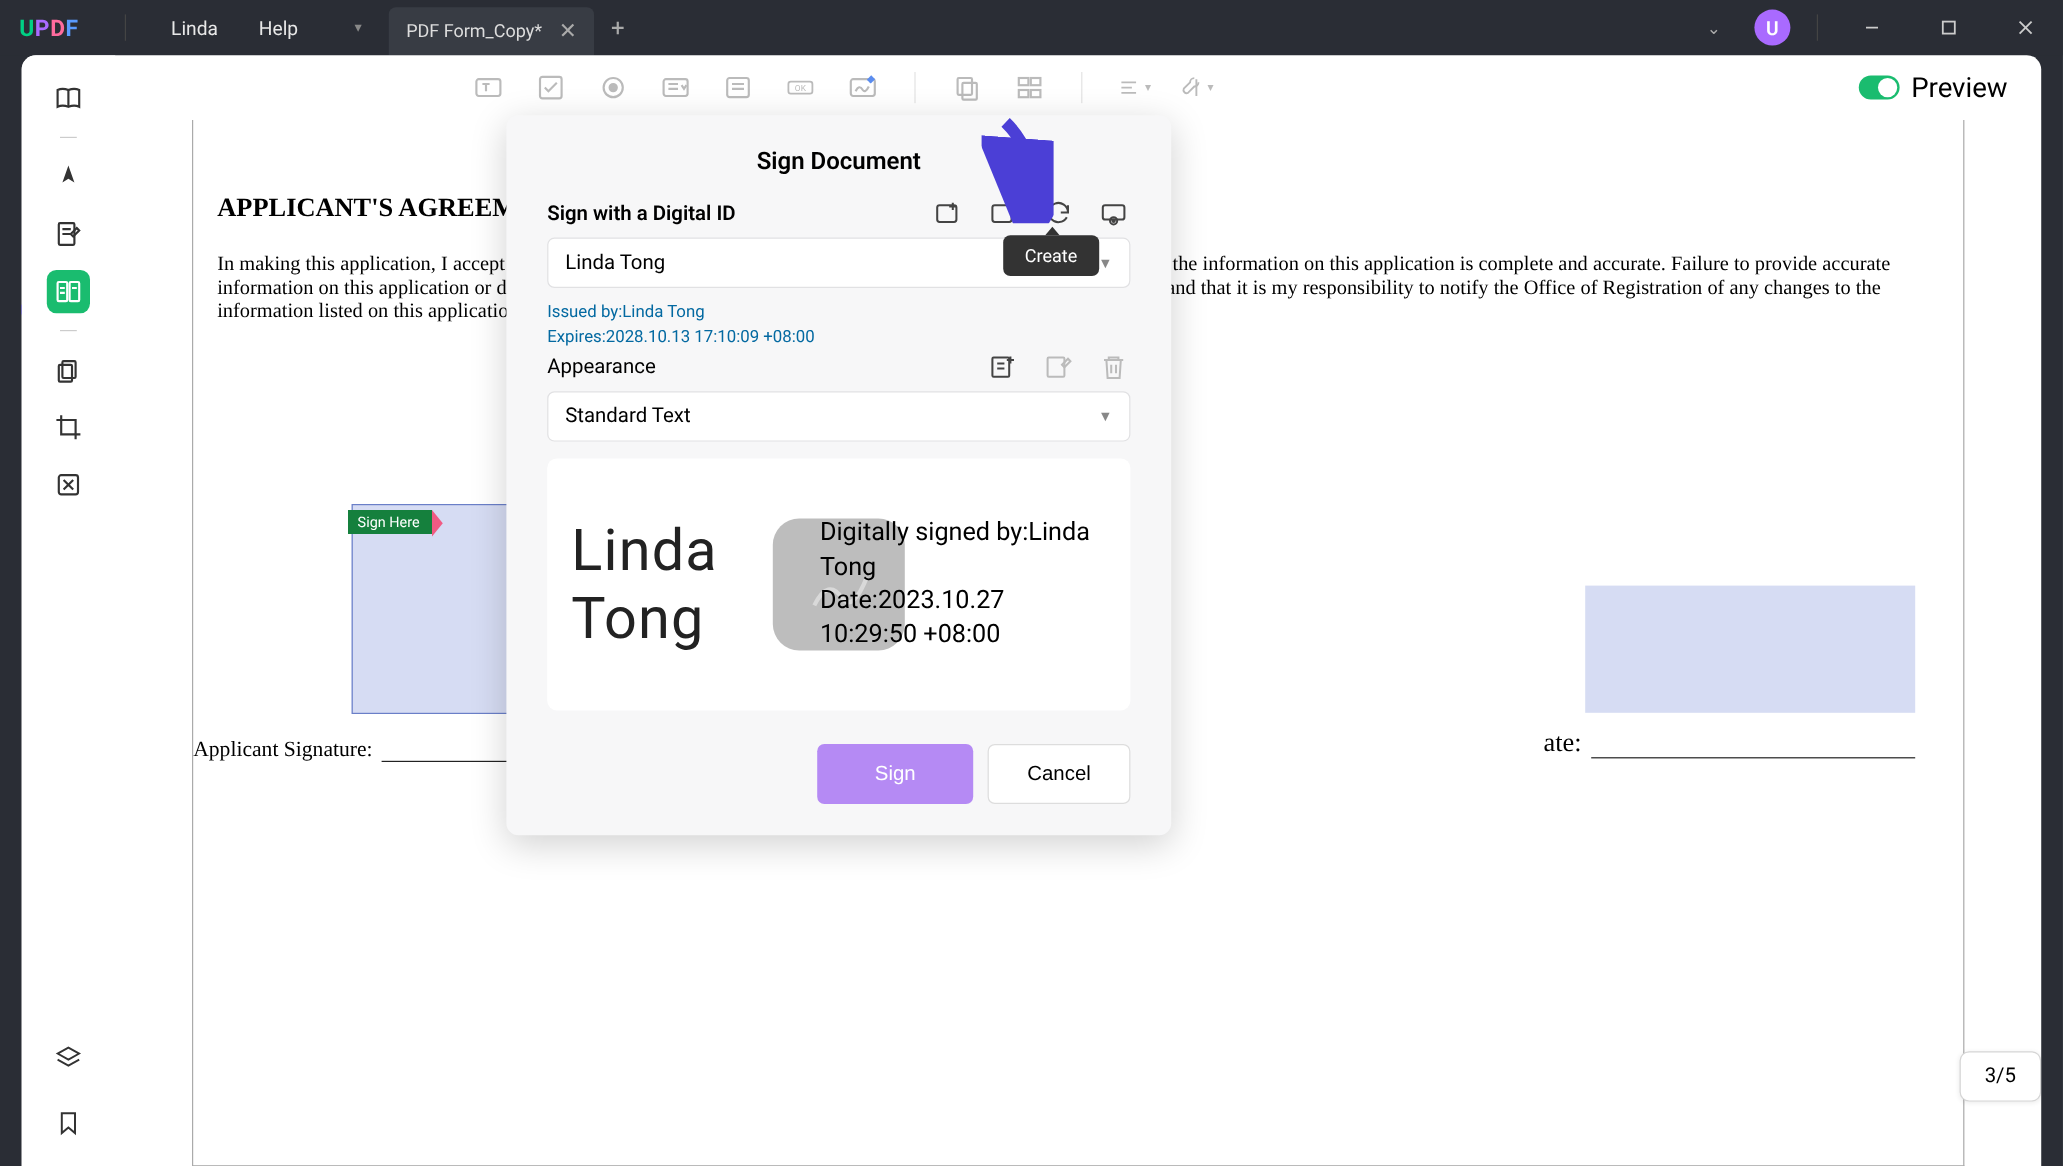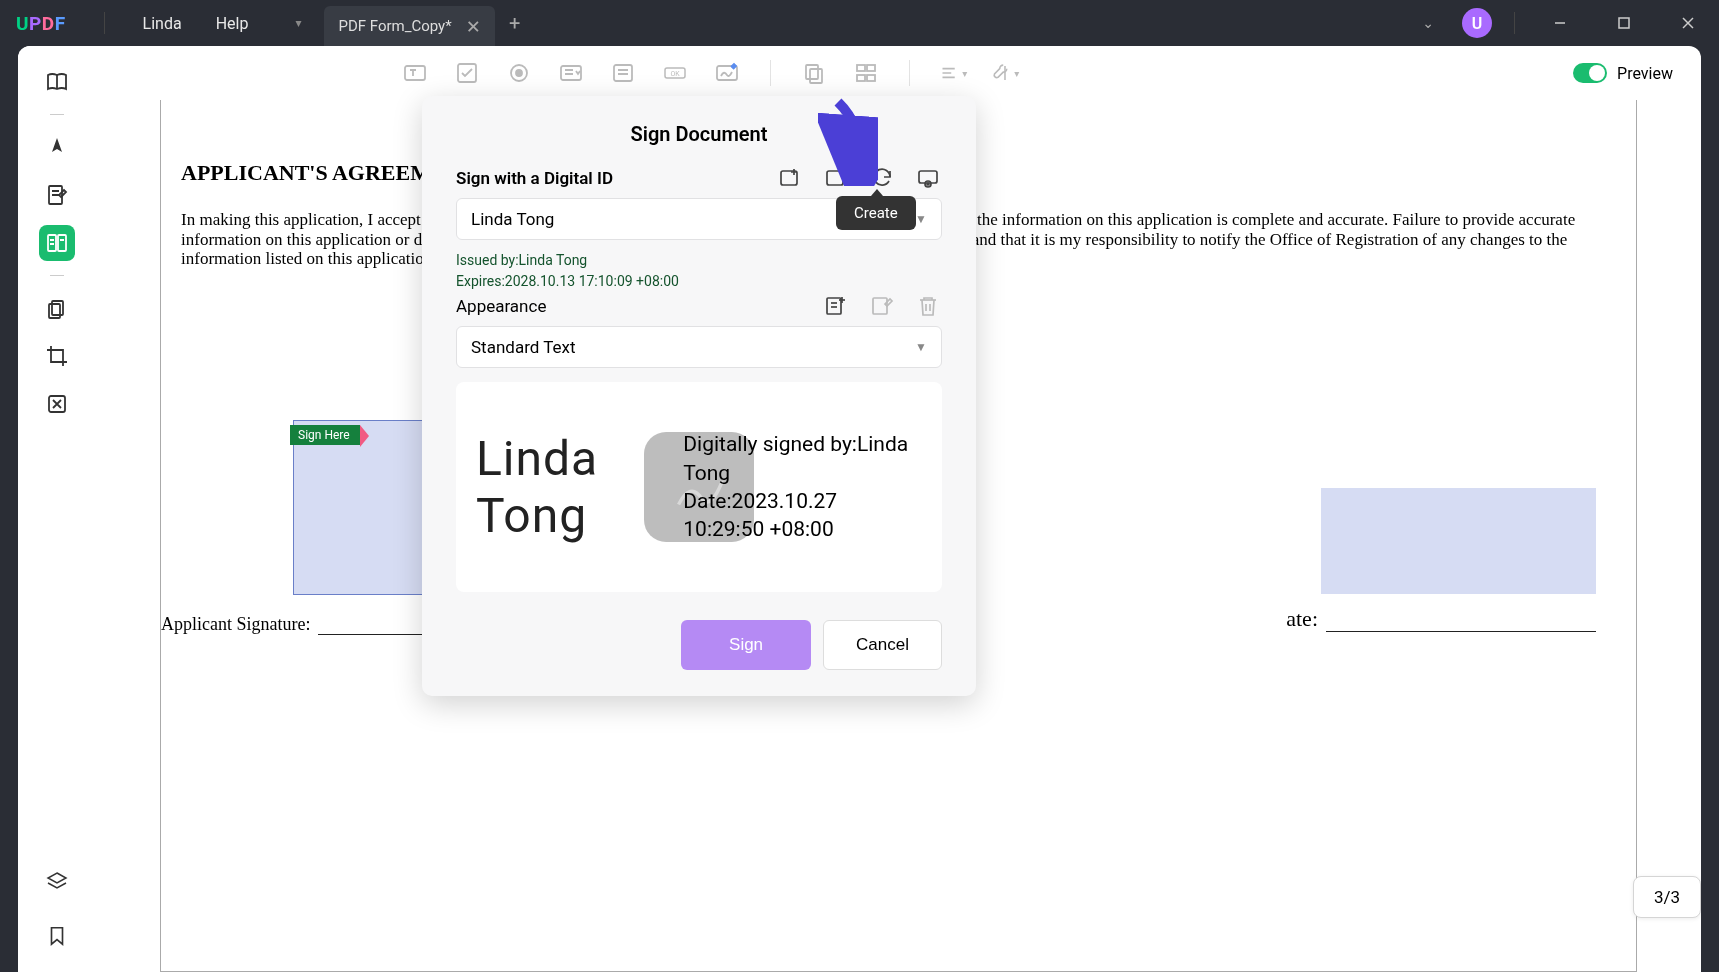--- a/index.html
+++ b/index.html
@@ -30,21 +30,21 @@
     .side-btn.active { background: #1abc6f; color: #fff; }
     .side-sep { width: 14px; height: 1px; background: #ccc; margin: 2px 0; }
     .side-bottom { margin-top: auto; padding-bottom: 18px; display: flex; flex-direction: column; align-items: center; gap: 18px; }
     .dot-indicator { position: absolute; left: -4px; top: 208px; width: 8px; height: 8px; border-radius: 50%; background: #5340ff; }
     
     .toolbar { position: absolute; left: 78px; right: 0; top: 0; height: 54px; display: flex; align-items: center; padding: 0 28px; }
     .tool-group { display: flex; align-items: center; gap: 22px; margin: 0 auto; }
     .tool-btn { width: 30px; height: 30px; display: flex; align-items: center; justify-content: center; color: #bbb; border: 1px solid transparent; border-radius: 5px; }
     .tool-btn svg { width: 24px; height: 24px; }
     .tool-sep { width: 1px; height: 26px; background: #e3e3e3; margin: 0 6px; }
-    .preview-toggle { margin-left: auto; display: flex; align-items: center; gap: 10px; font-size: 16px; text-align: right; }
+    .preview-toggle { margin-left: auto; display: flex; align-items: center; gap: 10px; font-size: 23px; text-align: right; }
     .toggle { width: 34px; height: 20px; background: #1abc6f; border-radius: 10px; position: relative; }
     .toggle::after { content: ""; position: absolute; right: 2px; top: 2px; width: 16px; height: 16px; background: #fff; border-radius: 50%; }
     
     .page-area { position: absolute; left: 78px; right: 0; top: 54px; bottom: 0; background: #fff; overflow: hidden; }
     .page { position: absolute; left: 64px; right: 64px; top: 0; bottom: 0; border: 1px solid #aaa; border-top: none; background: #fff; padding: 60px 20px 20px 20px; }
     .page h1 { font-family: Georgia, "Times New Roman", serif; font-size: 22px; font-weight: 700; margin-bottom: 24px; }
     .page p { font-family: Georgia, "Times New Roman", serif; font-size: 17px; line-height: 1.15; }
     .sign-here { position: absolute; left: 132px; top: 320px; width: 290px; height: 175px; border: 1px solid #6a7fc8; background: #d6dcf3; }
     .sign-here-tag { position: absolute; left: -4px; top: 4px; background: #15803d; color: #fff; font-size: 12px; padding: 3px 10px 3px 8px; }
     .sign-here-tag::after { content: ""; position: absolute; right: -9px; top: 0; width: 0; height: 0; border-top: 11px solid transparent; border-bottom: 11px solid transparent; border-left: 9px solid #f15b83; }
@@ -59,21 +59,21 @@
     .modal { position: absolute; left: 404px; top: 50px; width: 554px; background: #f7f7f8; border-radius: 10px; box-shadow: 0 8px 30px rgba(0,0,0,0.18); padding: 26px 34px 26px 34px; z-index: 50; }
     .modal-title { text-align: center; font-size: 20px; font-weight: 600; margin-bottom: 18px; }
     .modal-row { display: flex; align-items: center; justify-content: space-between; margin-bottom: 6px; }
     .modal-label { font-size: 17px; font-weight: 600; }
     .icon-row { display: flex; gap: 18px; }
     .icon-btn { width: 28px; height: 28px; display: flex; align-items: center; justify-content: center; color: #444; }
     .icon-btn.dim { color: #bbb; }
     .icon-btn svg { width: 24px; height: 24px; }
     .select { background: #fff; border: 1px solid #e1e1e3; border-radius: 6px; padding: 10px 14px; font-size: 17px; display: flex; align-items: center; justify-content: space-between; margin-top: 6px; }
     .select .chev { color: #888; font-size: 12px; }
-    .meta { font-size: 14px; color: #14532d; margin-top: 10px; line-height: 1.5; }
+    .meta { font-size: 14px; color: #0369a1; margin-top: 10px; line-height: 1.5; }
     .preview-card { background: #fff; border-radius: 8px; padding: 36px 20px; margin-top: 14px; display: flex; align-items: center; gap: 18px; justify-content: center; position: relative; min-height: 210px; }
     .preview-name { font-size: 48px; font-weight: 400; color: #222; letter-spacing: 1px; }
     .preview-seal { position: absolute; left: 50%; top: 50%; transform: translate(-50%, -50%); width: 110px; height: 110px; background: #888; border-radius: 22px; opacity: 0.55; display: flex; align-items: center; justify-content: center; z-index: 0; }
     .preview-info { font-size: 21px; line-height: 1.35; max-width: 240px; z-index: 1; }
     .modal-actions { display: flex; gap: 12px; justify-content: flex-end; margin-top: 28px; }
     .btn-sign { background: #b58af4; color: #fff; border: none; border-radius: 6px; padding: 14px 48px; font-size: 17px; cursor: pointer; }
     .btn-cancel { background: #fff; border: 1px solid #ddd; border-radius: 6px; padding: 14px 32px; font-size: 17px; cursor: pointer; }
     .tooltip { position: absolute; background: #333; color: #fff; font-size: 15px; padding: 8px 18px; border-radius: 6px; left: 818px; top: 150px; z-index: 60; }
     .tooltip::before { content: ""; position: absolute; top: -7px; left: 50%; margin-left: -5px; width: 0; height: 0; border-left: 6px solid transparent; border-right: 6px solid transparent; border-bottom: 7px solid #333; }
     .arrow { position: absolute; left: 800px; top: 50px; z-index: 61; }
@@ -279,21 +279,21 @@
     <div class="page">
       <h1>APPLICANT'S AGREEMEN</h1>
       <p>In making this application, I accept and agree to abide by the policies and rules of Religious College, and affirm that the information on this application is complete and accurate. Failure to provide accurate information on this application or deliberate omissions will be cause for denial or admission to the college. I understand that it is my responsibility to notify the Office of Registration of any changes to the information listed on this application.</p>
       <div class="sign-here">
         <div class="sign-here-tag">Sign Here</div>
       </div>
       <div class="blank-field"></div>
       <div class="sig-label"><span>Applicant Signature:</span><span class="line"></span></div>
       <div class="date-label"><span>ate:</span><span class="line"></span></div>
     </div>
-    <div class="page-counter">3/3</div>
+    <div class="page-counter">3/5</div>
   </div>
 
   <div class="modal">
     <div class="modal-title">Sign Document</div>
 
     <div class="modal-row">
       <div class="modal-label">Sign with a Digital ID</div>
       <div class="icon-row">
         <div class="icon-btn">
           <svg viewBox="0 0 24 24" fill="none" stroke="currentColor" stroke-width="1.7">

